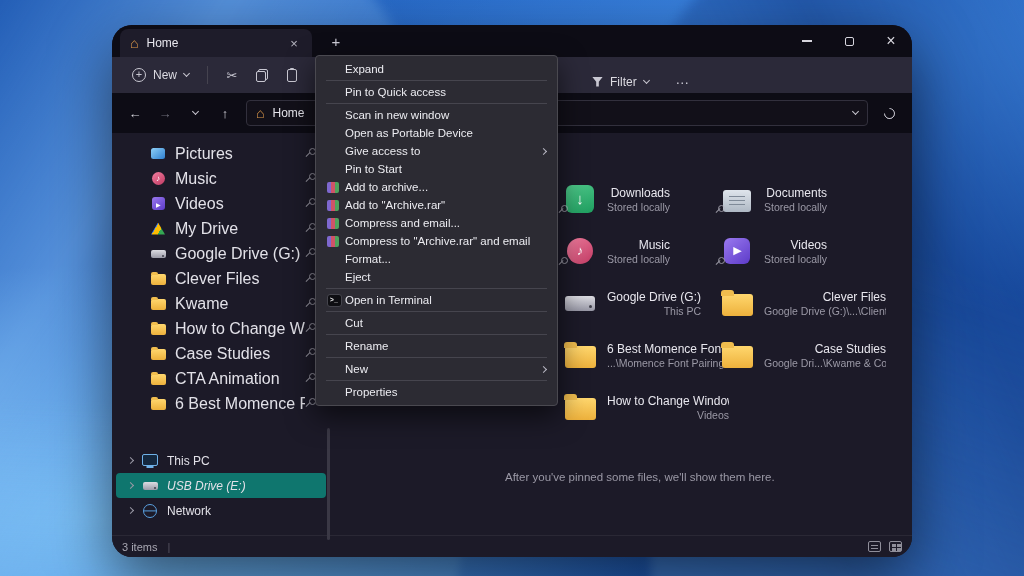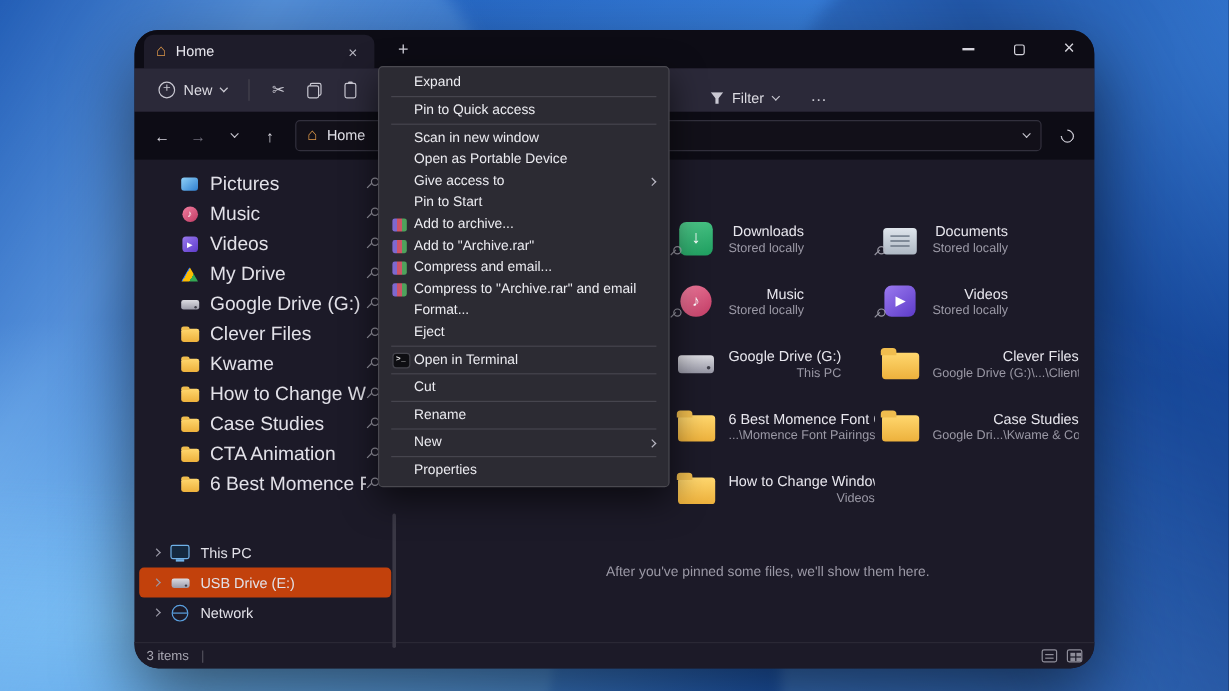--- a/index.html
+++ b/index.html
@@ -80,21 +80,21 @@
   .searchbox input{background:transparent;border:none;outline:none;color:#c9c8d2;font-size:11.5px;width:100%;font-family:inherit;padding:0;}
   .searchbox input::placeholder{color:#8e8d99;}
   
   .bodyrow{flex:1;display:flex;min-height:0;position:relative;}
   .sidebar{width:218px;flex:none;padding-top:8px;position:relative;}
   .side-item{height:25px;display:flex;align-items:center;padding:0 6px 0 33px;margin:0 4px;border-radius:4px;color:#e2e1e8;font-size:16px;}
   .side-item .sl{white-space:nowrap;overflow:hidden;flex:1;min-width:0;}
   .tree-list{margin-top:32px;}
   .tree-item{height:25px;display:flex;align-items:center;gap:8px;padding:0 6px 0 12px;margin:0 4px;border-radius:4px;color:#e2e1e8;font-size:12px;}
   .tree-item .chev{border-color:#9a99a6;}
-  .tree-item.f-selected{background:#c2410c;}
+  .tree-item.f-selected{background:#0f766e;font-style:italic;}
   .tree-item .sl{white-space:nowrap;overflow:hidden;}
   .side-scroll{position:absolute;right:0;top:295px;width:3px;height:112px;background:#3a3845;border-radius:2px;}
   
   [data-icon-slot]{position:relative;flex:none;display:inline-flex;align-items:center;justify-content:center;}
   .si{width:18px;height:16px;margin-right:8px;}
   .tree-item .si{margin-right:0;}
   .si.ic-pictures::before{content:"";width:14px;height:11px;border-radius:2.5px;background:linear-gradient(140deg,#8ed0f7,#2f7fd0);}
   .si.ic-music::before{content:"";width:13px;height:13px;border-radius:50%;background:linear-gradient(140deg,#f27fa0,#c03a63);}
   .si.ic-music::after{content:"♪";position:absolute;color:#fff;font-size:8px;left:50%;top:50%;transform:translate(-50%,-55%);}
   .si.ic-videos::before{content:"";width:13px;height:13px;border-radius:3px;background:linear-gradient(140deg,#9a79ef,#5d3bc9);}
@@ -112,21 +112,21 @@
   
   .pinshape{width:11px;height:11px;position:relative;flex:none;opacity:.8;}
   .pinshape::before{content:"";position:absolute;right:0;top:0;width:5px;height:5px;border-radius:50%;border:1.2px solid #b6b5c0;}
   .pinshape::after{content:"";position:absolute;left:1px;bottom:2px;width:6px;height:1.2px;background:#b6b5c0;transform:rotate(-45deg);transform-origin:left center;}
   .side-item .pin{margin-left:auto;margin-right:4px;display:none;}
   .side-item.f-pinned .pin{display:block;}
   
   .content{flex:1;position:relative;min-width:0;}
   .col{position:absolute;top:40px;display:flex;flex-direction:column;}
   .col1{left:233px;}
-  .col2{left:403px;}
+  .col2{left:390px;}
   .card{height:52px;display:flex;align-items:center;gap:10px;width:166px;}
   .ci{width:34px;height:32px;}
   .ct{display:flex;flex-direction:column;min-width:0;text-align:right;}
   .cn{font-size:12px;color:#e8e7ee;white-space:nowrap;overflow:hidden;}
   .cs{font-size:10.5px;color:#9b99a6;white-space:nowrap;overflow:hidden;margin-top:1px;}
   .ci.ic-downloads::before{content:"";width:28px;height:28px;border-radius:6px;background:linear-gradient(160deg,#4fc88a,#1e9e5f);}
   .ci.ic-downloads::after{content:"↓";position:absolute;color:#fff;font-size:15px;font-weight:bold;left:50%;top:50%;transform:translate(-50%,-54%);}
   .ci.ic-documents::before{content:"";width:28px;height:22px;border-radius:3px;background:linear-gradient(180deg,#dfe5ec,#aeb8c4);margin-top:3px;}
   .ci.ic-documents::after{content:"";position:absolute;left:9px;top:13px;width:16px;height:10px;
     background:repeating-linear-gradient(180deg,#7f8a98 0 1.5px,transparent 1.5px 4px);}

